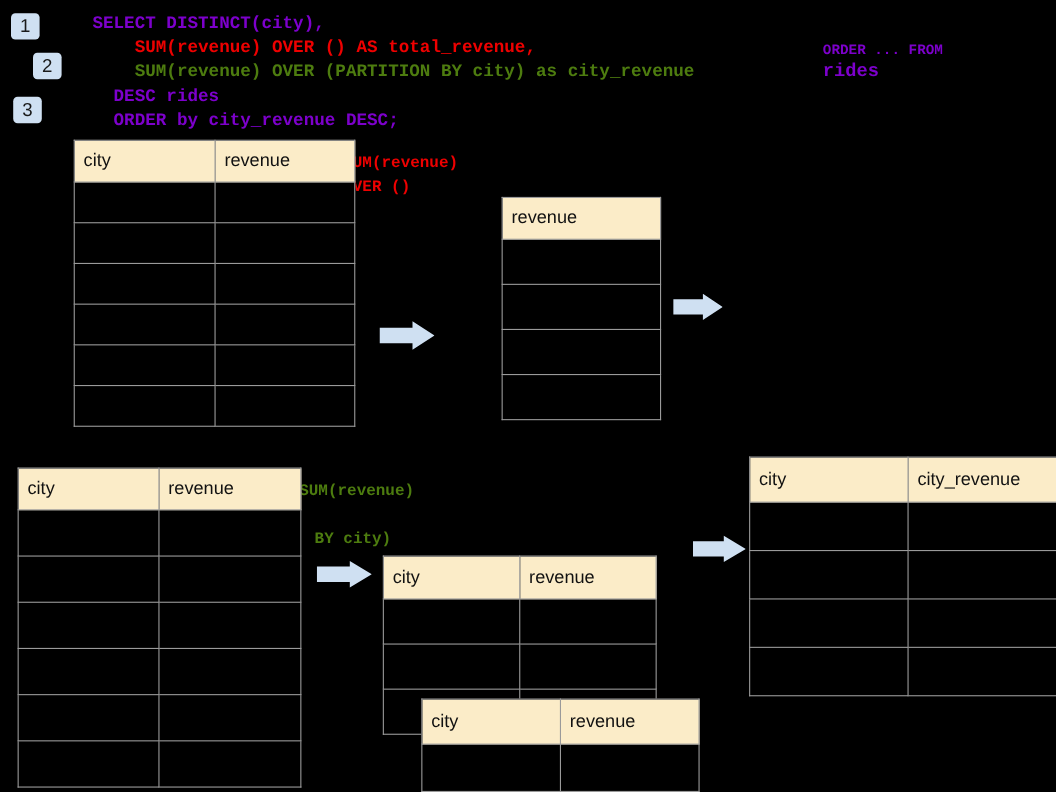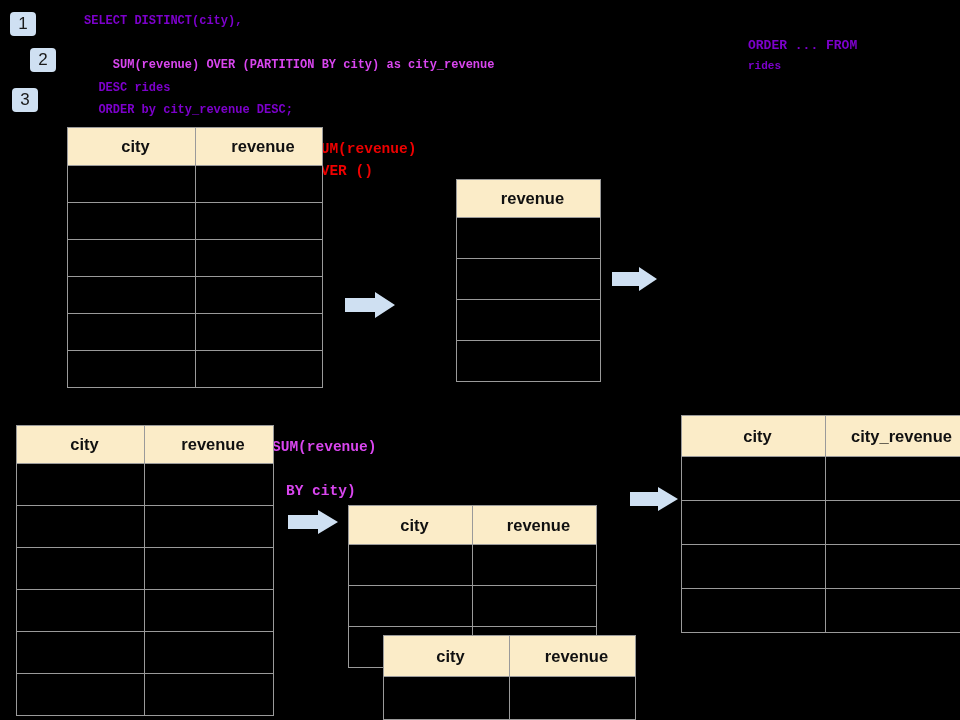--- a/index.html
+++ b/index.html
@@ -27,28 +27,28 @@
     text-align: center;
     width: 26px;
     height: 24px;
     border-radius: 4px;
   }
 
   
   .code {
     position: absolute;
     font-family: "Liberation Mono", monospace;
-    font-size: 12px;
+    font-size: 16px;
     line-height: 21.5px;
     font-weight: bold;
     white-space: pre;
   }
   .c-purple { color: #7d00cc; }
   .c-red    { color: #ee0000; }
-  .c-green  { color: #d946ef; }
+  .c-green  { color: #4d7c0f; }
 
   
   .annot {
     position: absolute;
     font-family: "Liberation Mono", monospace;
     font-size: 14.5px;
     line-height: 22px;
     font-weight: bold;
     white-space: pre;
   }
@@ -63,23 +63,23 @@
   .tbl td {
     border: 1px solid #9a9a9a;
     padding: 0;
     background: #000000;
   }
   .tbl th {
     border: 1px solid #9a9a9a;
     background: #fbecc8;
     color: #111111;
     font-family: "Liberation Sans", sans-serif;
-    font-weight: bold;
+    font-weight: normal;
     font-size: 16.5px;
-    text-align: center;
+    text-align: left;
     padding: 0 0 0 8px;
   }
 
   
   .arrow {
     position: absolute;
   }
 </style>
 </head>
 <body>
@@ -90,26 +90,27 @@
     <span>1</span>
   </div>
   <div class="badge" style="left:30px; top:48px;">
     <span>2</span>
   </div>
   <div class="badge" style="left:12px; top:88px;">
     <span>3</span>
   </div>
 
   <div class="code c-purple" style="left:84px; top:11px;">SELECT DISTINCT(city),</div>
+  <div class="code c-red" style="left:84px; top:33px;">    SUM(revenue) OVER () AS total_revenue,</div>
   <div class="code c-green" style="left:84px; top:55px;">    SUM(revenue) OVER (PARTITION BY city) as city_revenue</div>
   <div class="code c-purple" style="left:84px; top:78px;">  DESC rides</div>
   <div class="code c-purple" style="left:84px; top:100px;">  ORDER by city_revenue DESC;</div>
 
   <div class="code c-purple" style="left:748px; top:37px; font-size:13px; line-height:18px;">ORDER ... FROM</div>
-  <div class="code c-purple" style="left:748px; top:57px; font-size:11px; line-height:18px;">rides</div>
+  <div class="code c-purple" style="left:748px; top:57px; font-size:17px; line-height:18px;">rides</div>
 
   <div class="annot c-red" style="left:312px; top:138px;">SUM(revenue)</div>
   <div class="annot c-red" style="left:312px; top:160px;">OVER ()</div>
 
   <div class="annot c-green" style="left:272px; top:436px;">SUM(revenue)</div>
   <div class="annot c-green" style="left:286px; top:480px;">BY city)</div>
 
   <table class="tbl" style="left:67px; top:127px; width:237px;">
     <thead>
       <tr>

